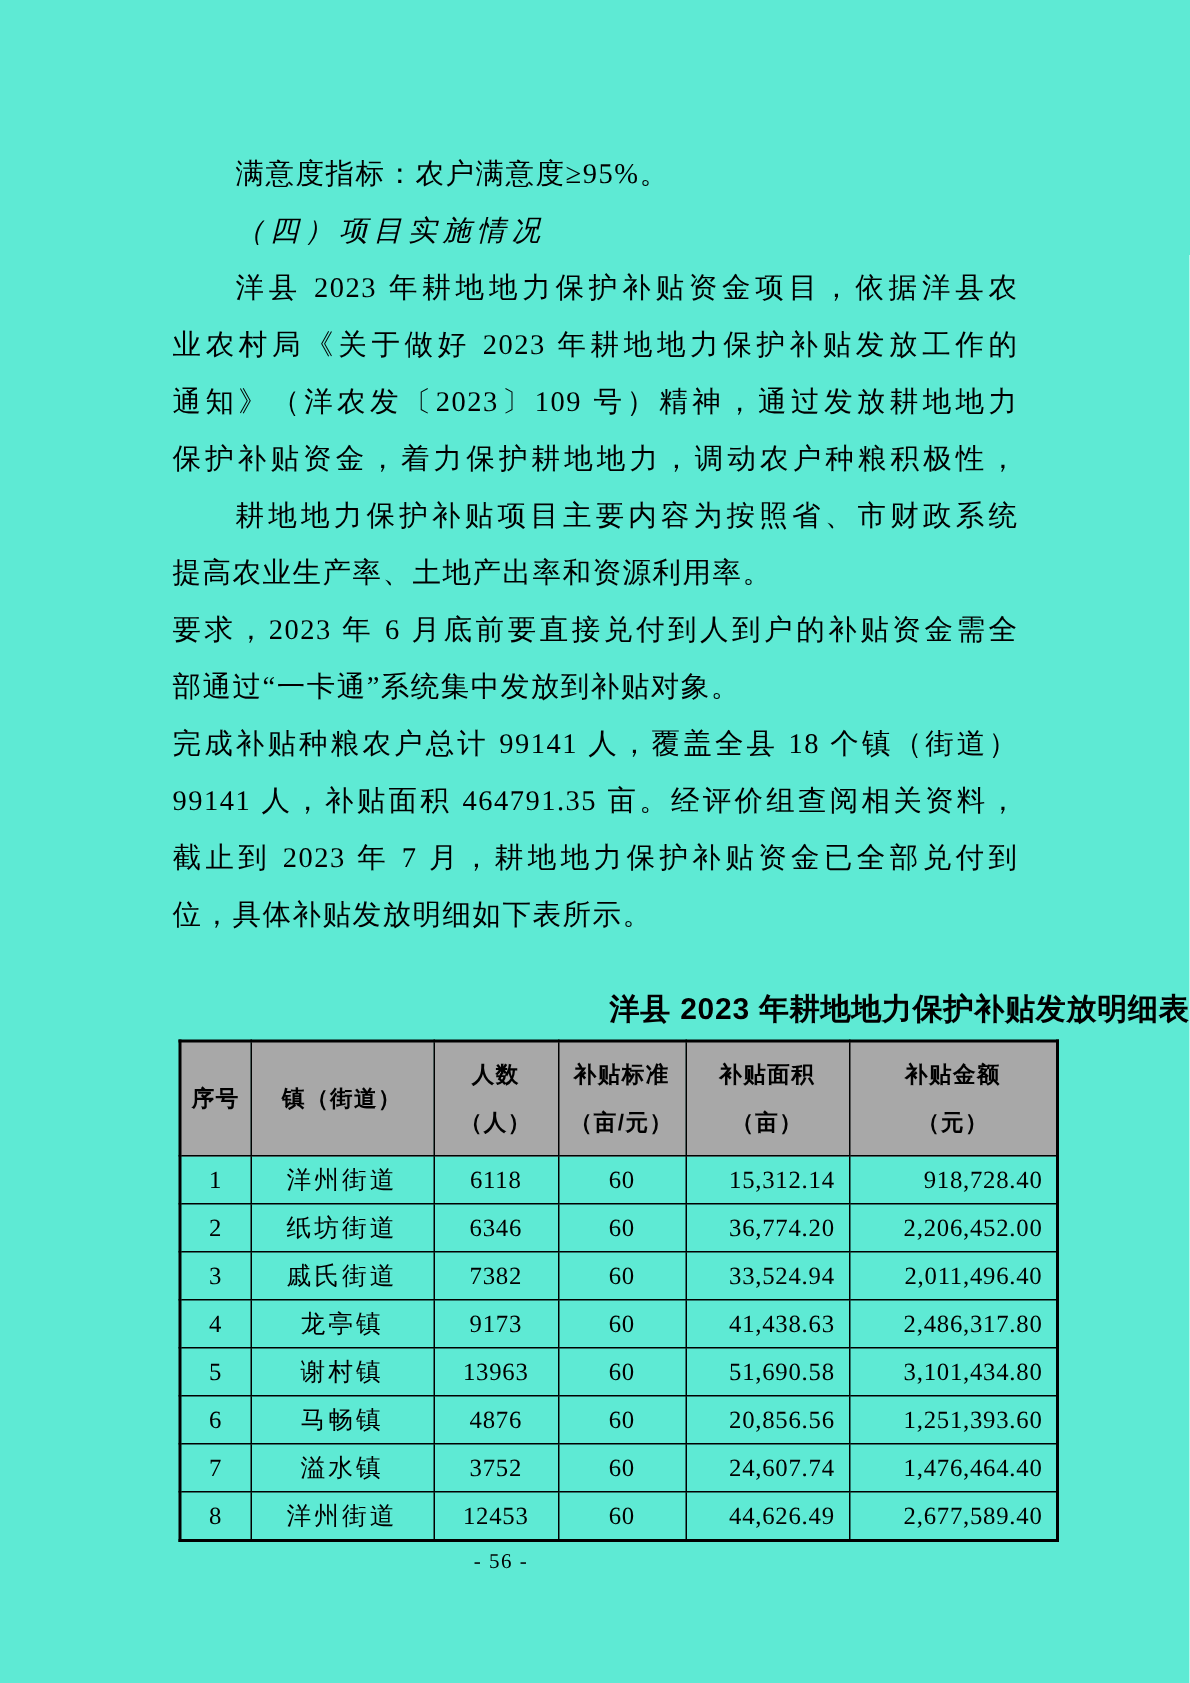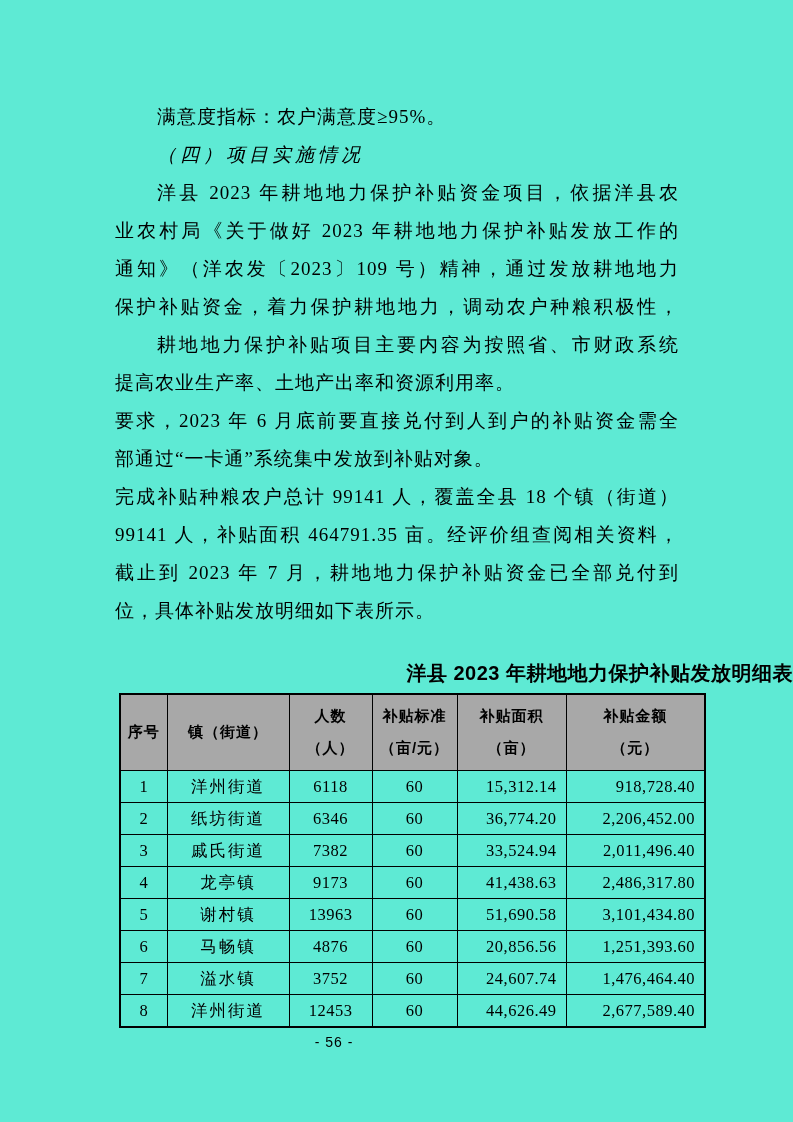--- a/index.html
+++ b/index.html
@@ -93,21 +93,21 @@
     letter-spacing: 0.5px;
   }
   table.subsidy td.town { letter-spacing: 2px; }
   
   .footer {
     position: absolute;
     top: 1034px;
     left: 0;
     width: 668px;
     text-align: center;
-    font-family: Liberation Sans, sans-serif;
+    font-family: Liberation Serif, serif;
     font-size: 14px;
     letter-spacing: 1px;
   }
 </style>
 </head>
 <body>
 
 <div class="page">
 
   <div class="content">

